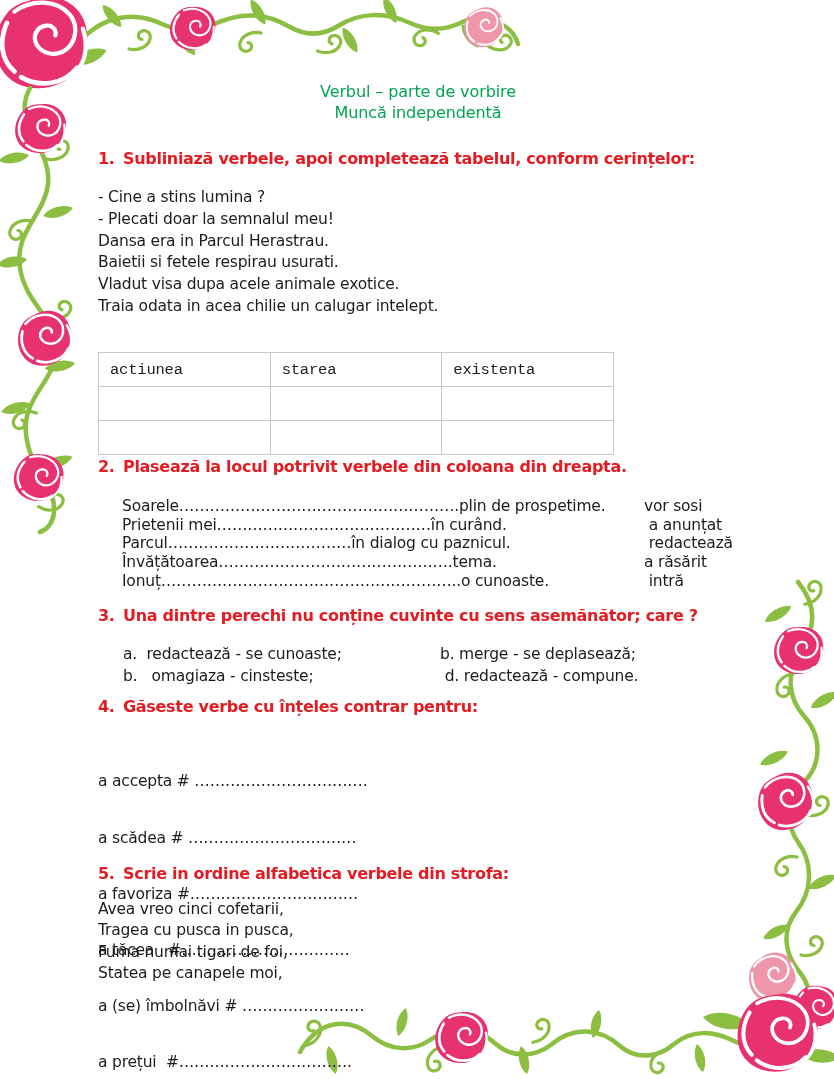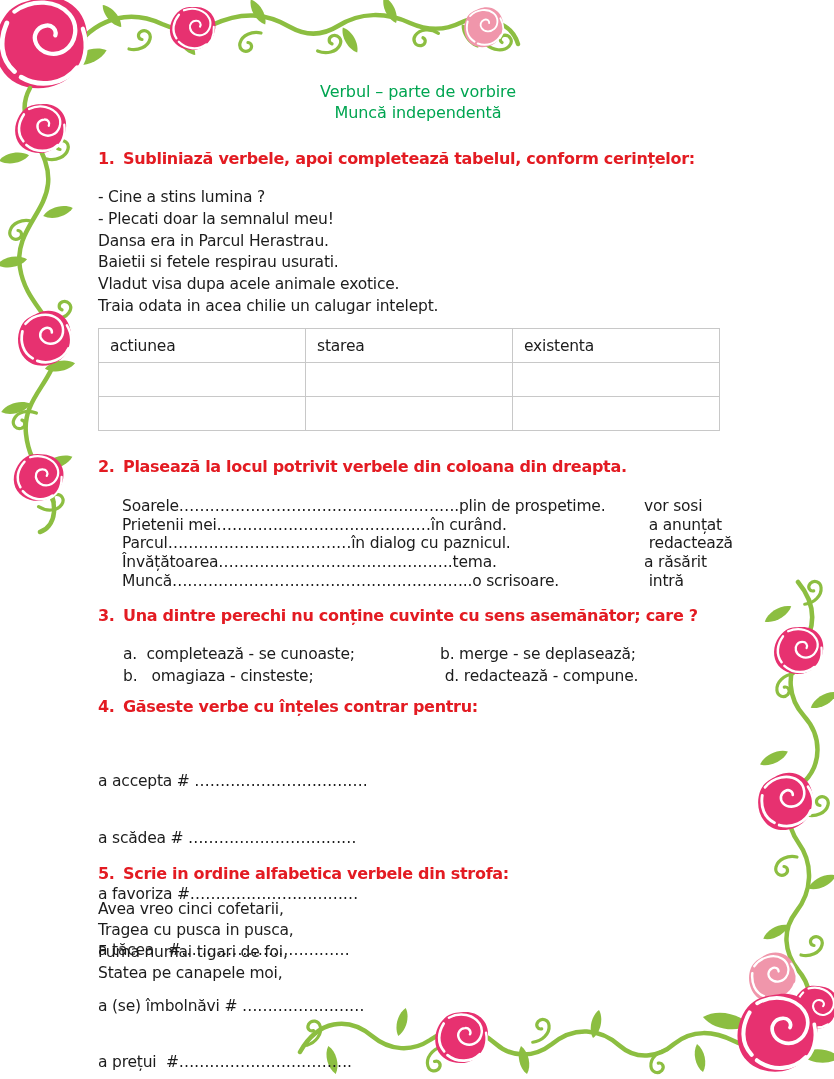--- a/index.html
+++ b/index.html
@@ -24,21 +24,21 @@
     top:81px;left:98px;width:640px;text-align:center;
     color:var(--title-green);font-weight:normal;font-size:16px;line-height:21px;letter-spacing:-0.1px;
   }
   .heading{
     left:98px;width:700px;display:flex;
     color:var(--heading-red);font-weight:bold;font-size:16px;line-height:19px;letter-spacing:-0.3px;
   }
   .hnum{flex:0 0 25px;}
   .s1{top:187px;left:98px;line-height:21.8px;}
   .verb-table{
-    top:328px;left:98px;width:622px;border-collapse:collapse;table-layout:fixed;
+    top:352px;left:98px;width:516px;border-collapse:collapse;table-layout:fixed;font-family:Liberation Mono, monospace;
   }
   .verb-table td{
     border:1px solid var(--table-border);height:34px;padding:2px 4px 2px 11px;
     font-size:15.5px;vertical-align:middle;
   }
   .s2{top:497px;left:98px;width:620px;line-height:18.7px;margin-left:24px;}
   .s2 .row{position:relative;}
   .s2 .verb{position:absolute;left:522px;top:0;white-space:pre;}
   .s3{top:643px;left:123px;line-height:22px;}
   .s3 .row{display:flex;}
@@ -204,33 +204,33 @@
     </div>
     <div class="row">
       <span>Parcul………………………………în dialog cu paznicul.</span>
       <span class="verb"> redactează</span>
     </div>
     <div class="row">
       <span>Învățătoarea……………………………………….tema.</span>
       <span class="verb">a răsărit</span>
     </div>
     <div class="row">
-      <span>Muncă…………………………………………………..o scrisoare.</span>
+      <span>Ionuț…………………………………………………..o cunoaste.</span>
       <span class="verb"> intră</span>
     </div>
   </div>
 
   <div class="abs heading h3">
     <span class="hnum">3.</span>
     <span>Una dintre perechi nu conține cuvinte cu sens asemănător; care ?</span>
   </div>
 
   <div class="abs s3">
     <div class="row">
-      <span class="cell-l">a.  completează - se cunoaste;</span>
+      <span class="cell-l">a.  redactează - se cunoaste;</span>
       <span class="cell-r">b. merge - se deplasează;</span>
     </div>
     <div class="row">
       <span class="cell-l">b.   omagiaza - cinsteste;</span>
       <span class="cell-r"> d. redactează - compune.</span>
     </div>
   </div>
 
   <div class="abs heading h4">
     <span class="hnum">4.</span>

